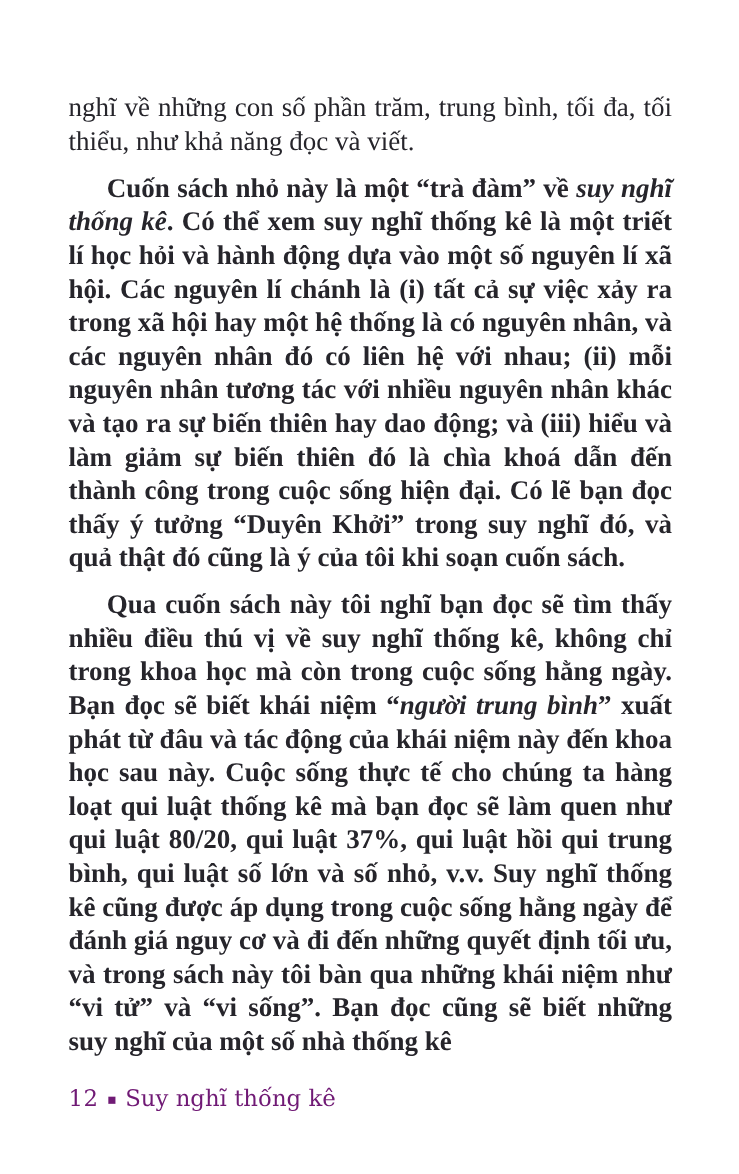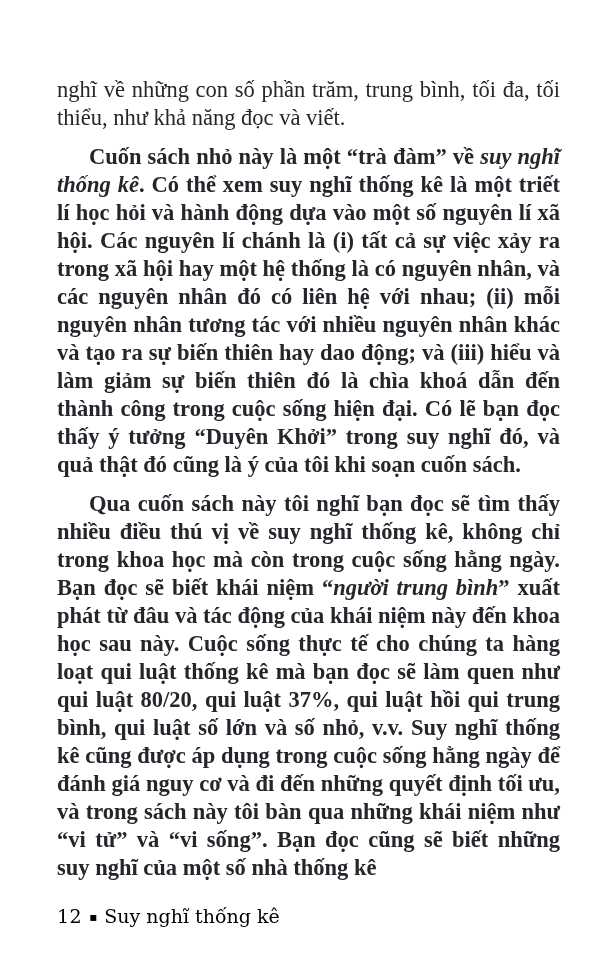--- a/index.html
+++ b/index.html
@@ -34,21 +34,21 @@
     font-weight: bold;
   }
   .italic {
     font-style: italic;
   }
   .footer {
     position: absolute;
     left: 57px;
     top: 903px;
     width: 503px;
-    color: #000000;
+    color: #701a75;
     font-family: "DejaVu Serif", "Liberation Serif", serif;
     font-size: 19px;
     line-height: 26px;
     text-align: left;
     white-space: nowrap;
   }
   .footer .page-num {
     letter-spacing: 0.5px;
   }
   .footer .sep {

